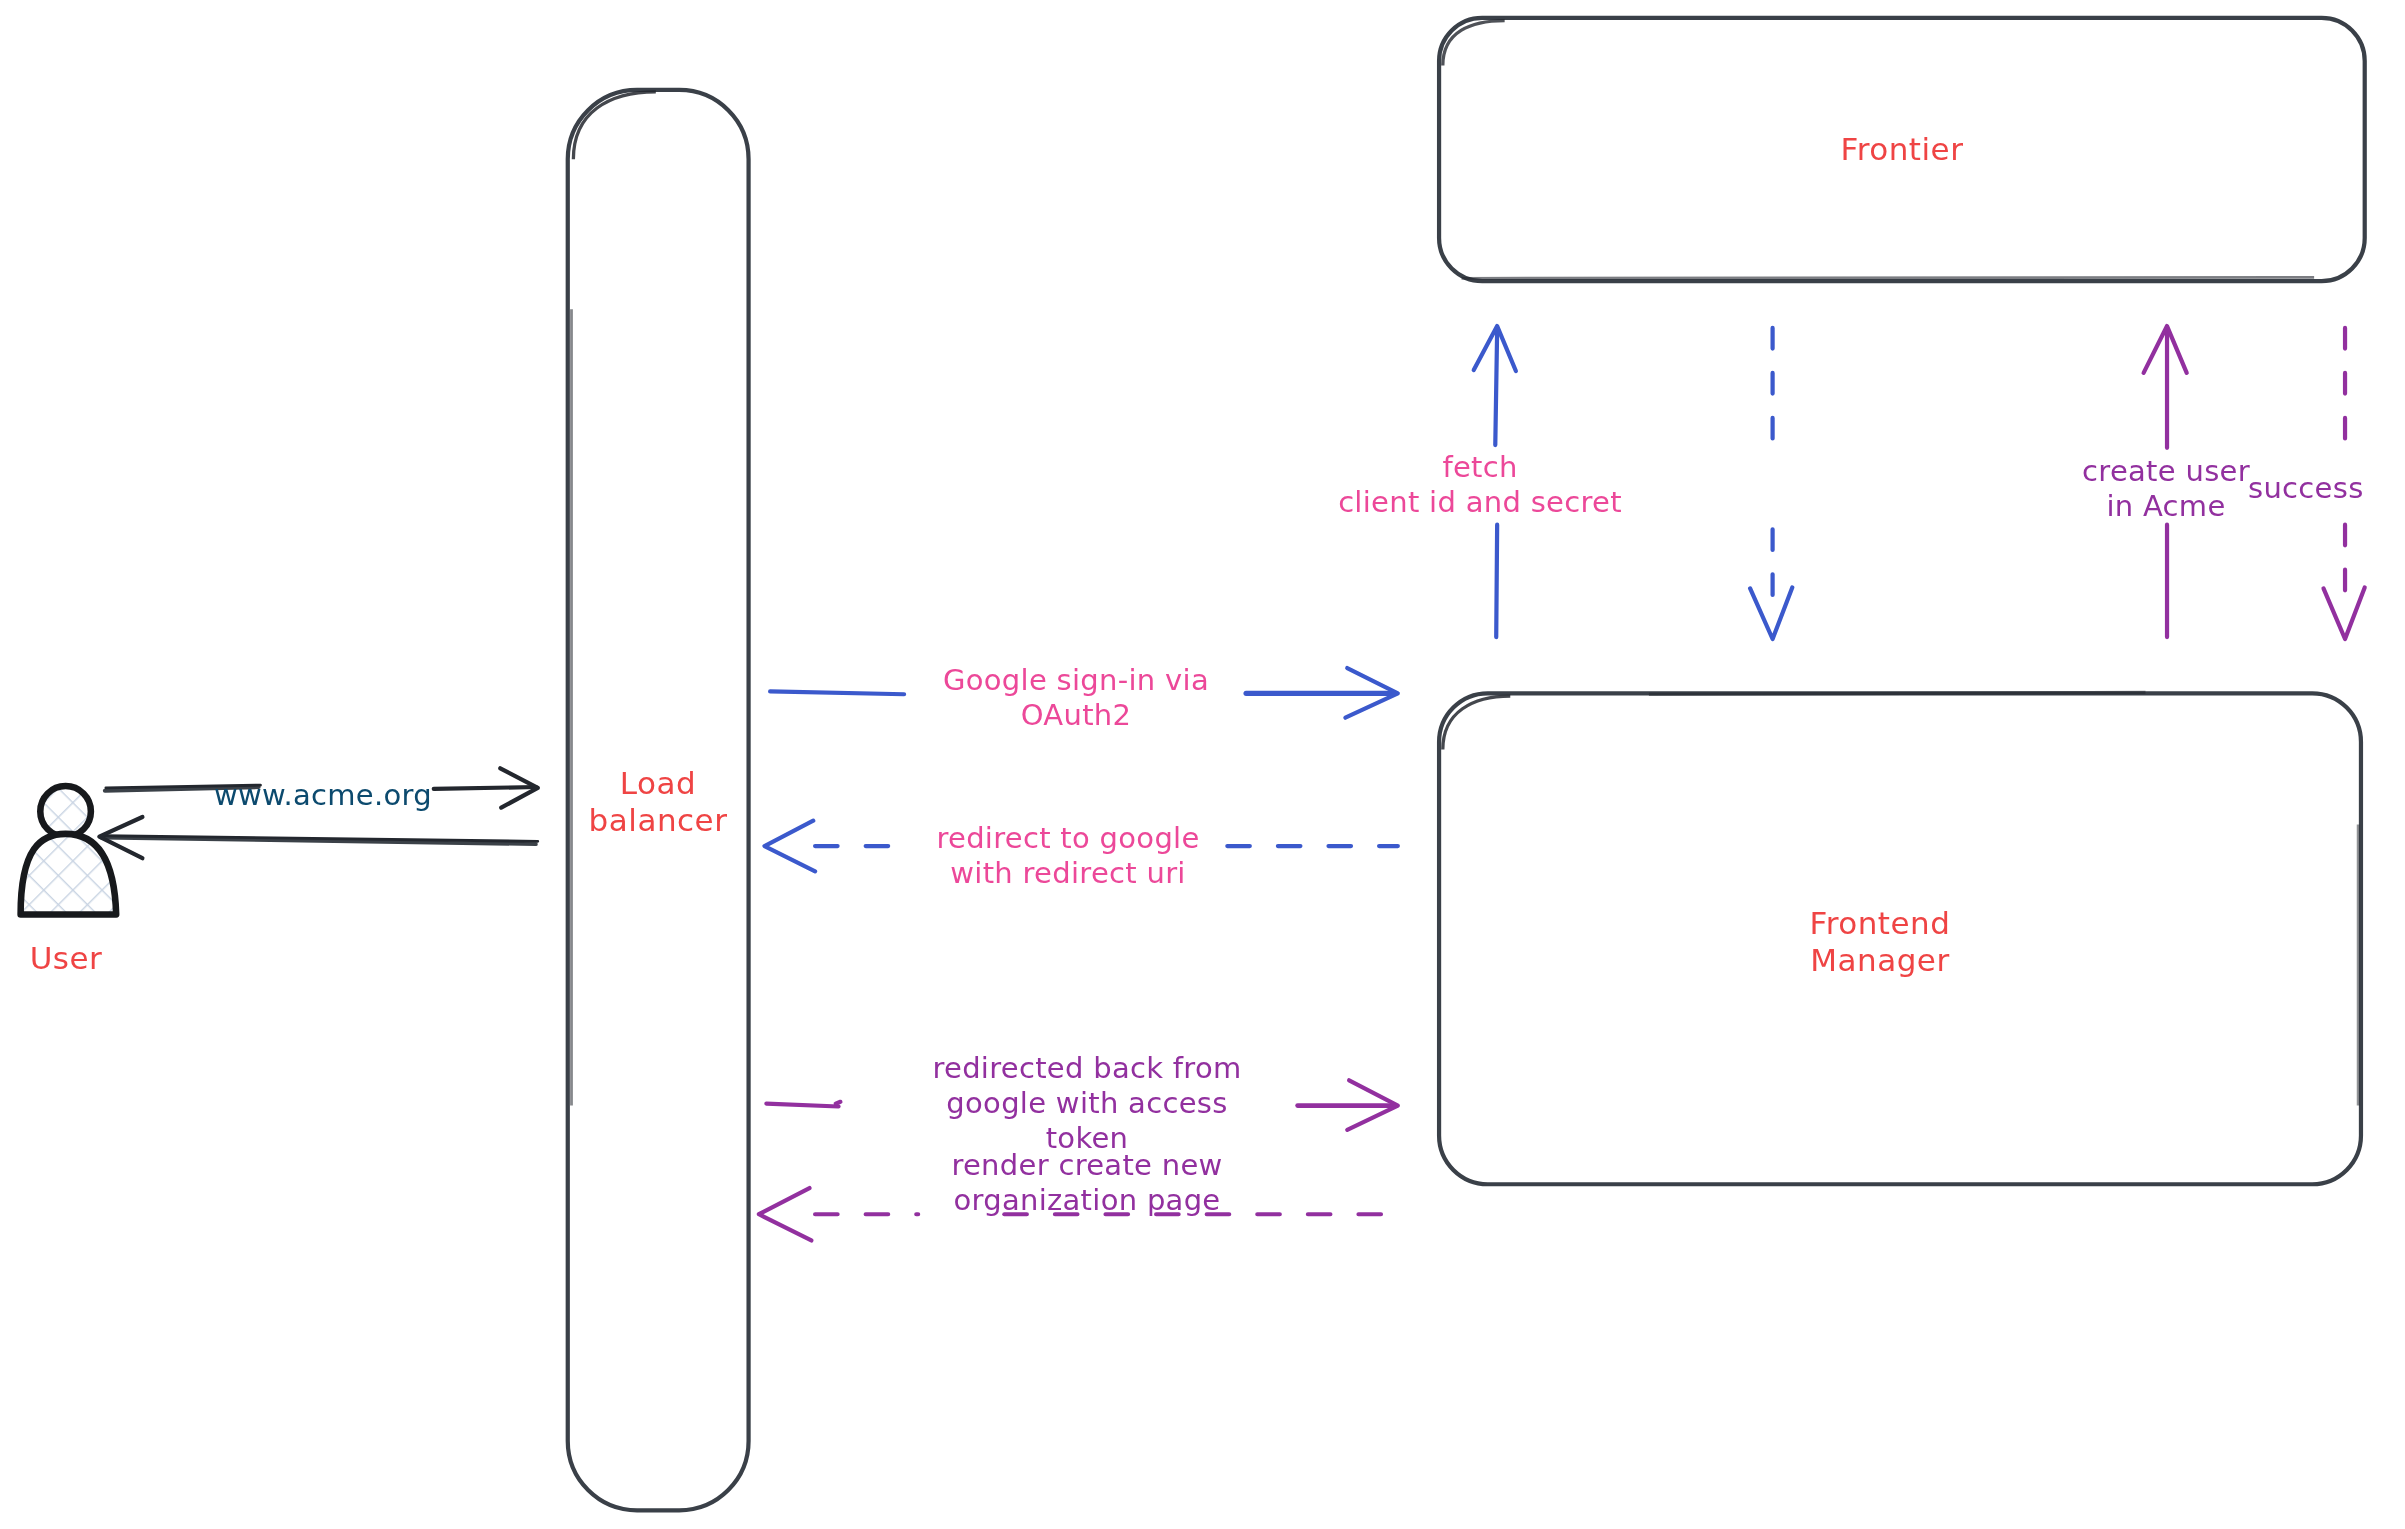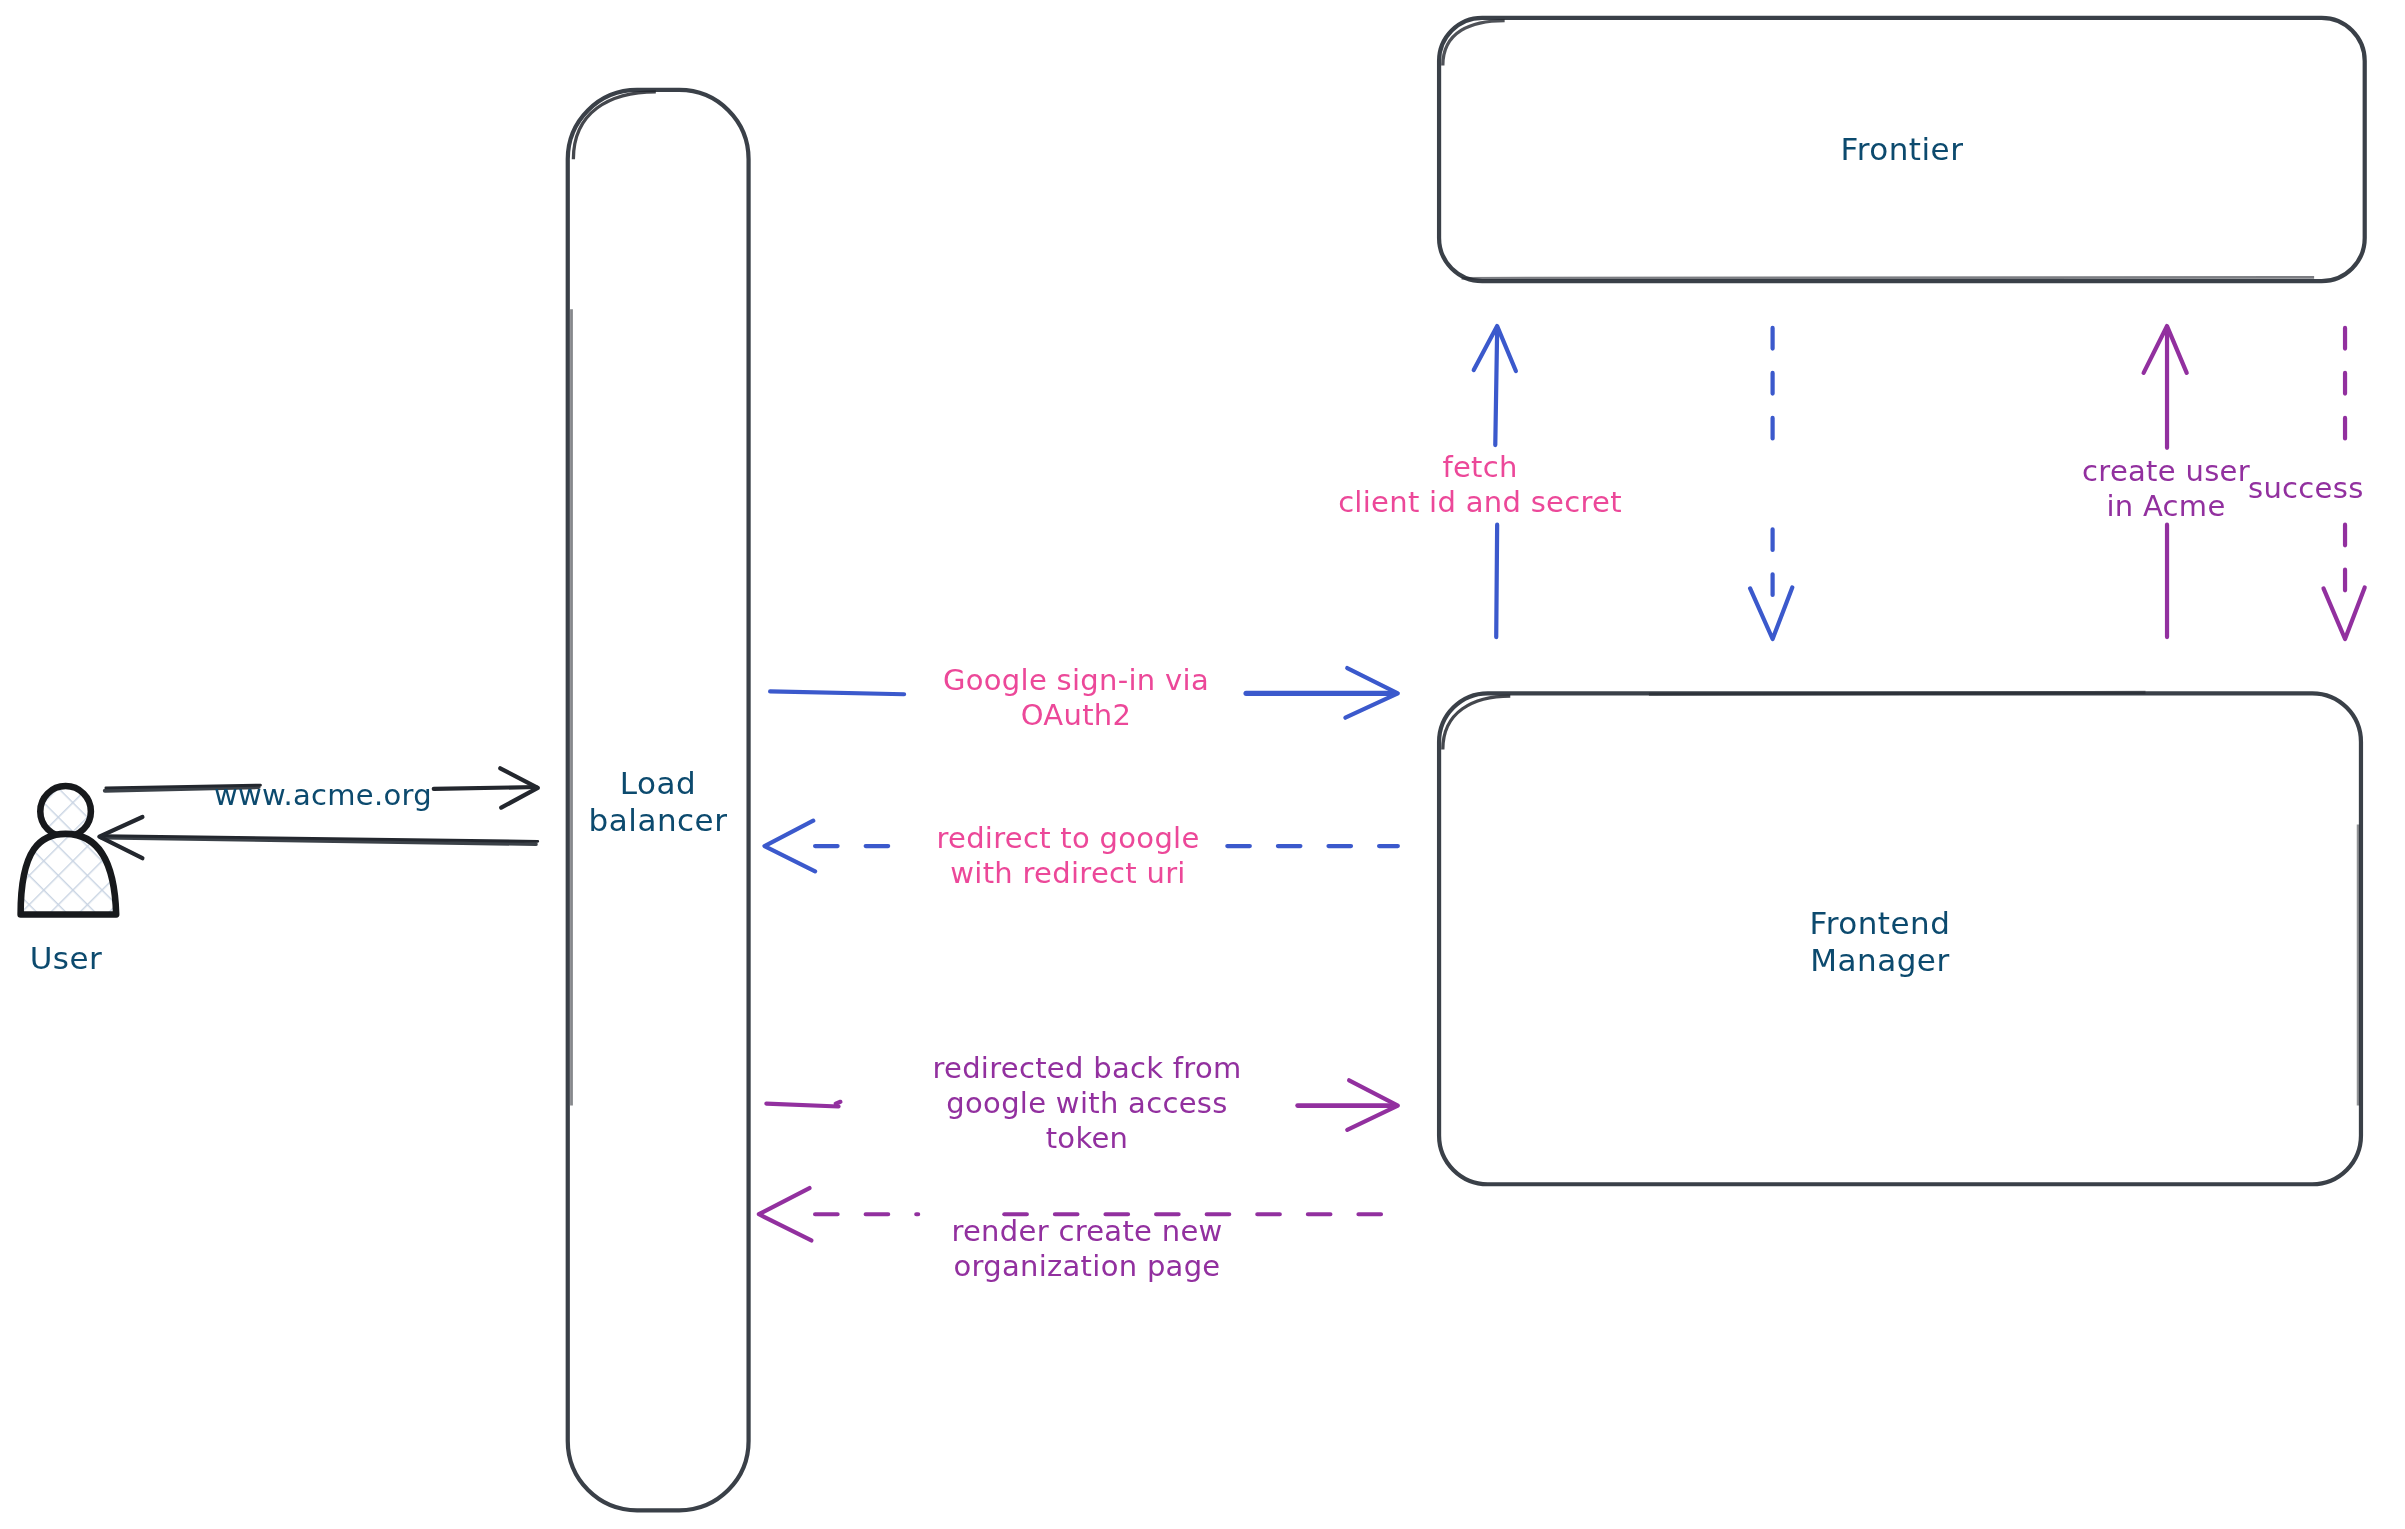--- a/index.html
+++ b/index.html
@@ -7,21 +7,21 @@
   body{
     font-family:"DejaVu Sans", sans-serif;
     width:2405px;height:1530px;position:relative;overflow:hidden;
   }
   #canvas{position:absolute;left:0;top:0;width:2405px;height:1530px;}
   svg#diagram{position:absolute;left:0;top:0;width:2405px;height:1530px;}
 
   .node-label{
     position:absolute;
     font-family:"DejaVu Sans", sans-serif;
-    color:#0c4a6e;
+    color:#ef4444;
     font-size:31px;
     line-height:37px;
     text-align:center;
     letter-spacing:0.5px;
     white-space:pre-line;
     pointer-events:none;
   }
   .edge-label{
     position:absolute;
     font-family:"DejaVu Sans", sans-serif;
@@ -155,21 +155,21 @@
   <div class="edge-label blue ctr" style="left:1076px;top:698px;width:525px;">Google sign-in via
 OAuth2</div>
 
   <div class="edge-label blue ctr" style="left:1068px;top:856px;width:525px;">redirect to google
 with redirect uri</div>
 
   <div class="edge-label purple ctr" style="left:1087px;top:1103px;width:543px;">redirected back from
 google with access
 token</div>
 
-  <div class="edge-label purple ctr" style="left:1087px;top:1249px;width:543px;">render create new
+  <div class="edge-label purple ctr" style="left:1087px;top:1183px;width:543px;">render create new
 organization page</div>
 
   <div class="edge-label blue ctr" style="left:1480px;top:485px;width:543px;">fetch
 client id and secret</div>
 
 
   <div class="edge-label purple ctr" style="left:2166px;top:489px;width:375px;text-align:center;">create user
 in Acme</div>
 
   <div class="edge-label purple" style="left:2248px;top:471px;width:244px;text-align:left;">success</div>

